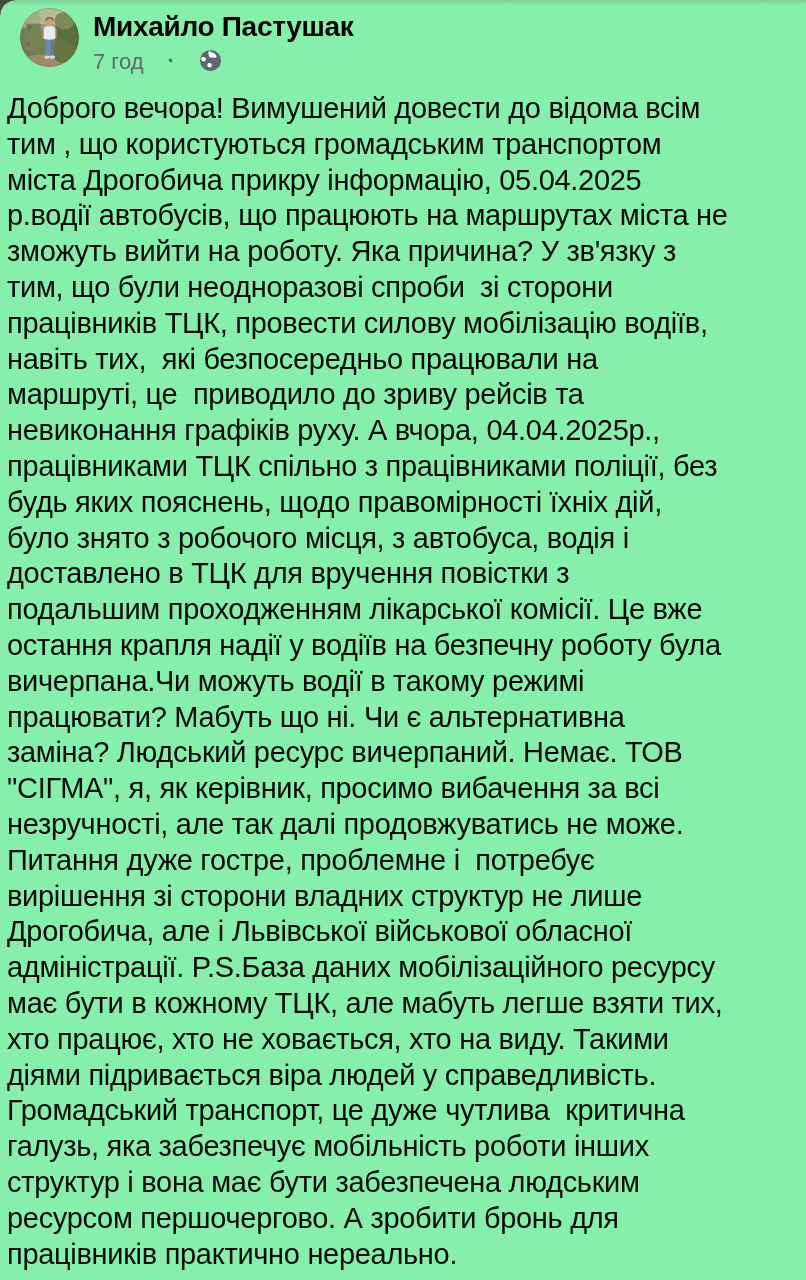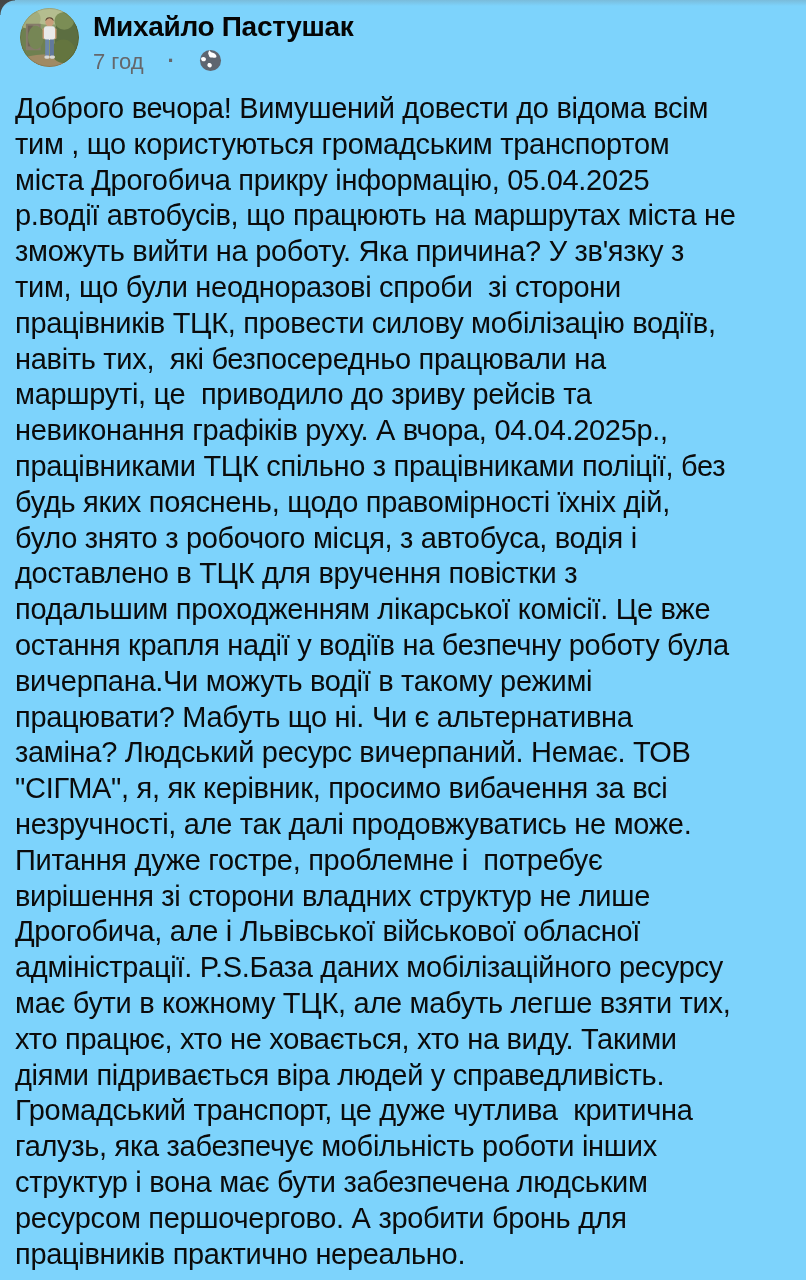--- a/index.html
+++ b/index.html
@@ -8,21 +8,21 @@
     width: 806px;
     height: 1280px;
     background: #ffffff;
     overflow: hidden;
     font-family: "Liberation Sans", "DejaVu Sans", sans-serif;
   }
   .screen {
     position: relative;
     width: 806px;
     height: 1280px;
-    background: #7dd3fc;
+    background: #86efac;
   }
   
   .top-edge {
     position: absolute;
     top: 0; left: 0; right: 0;
     height: 6px;
     background: linear-gradient(to bottom, rgba(110,105,100,0.22), rgba(110,105,100,0));
     pointer-events: none;
   }
   .corner-tl {
@@ -72,21 +72,21 @@
     font-weight: bold;
     transform: translateY(-1px);
   }
   .globe {
     display: inline-block;
     transform: translateY(1px);
   }
   .post-text {
     position: absolute;
     top: 91px;
-    left: 15px;
+    left: 7px;
     width: 791px;
     font-size: 29px;
     line-height: 35.8px;
     letter-spacing: -0.3px;
     color: #0b0b0b;
     white-space: pre;
   }
 </style>
 </head>
 <body>

